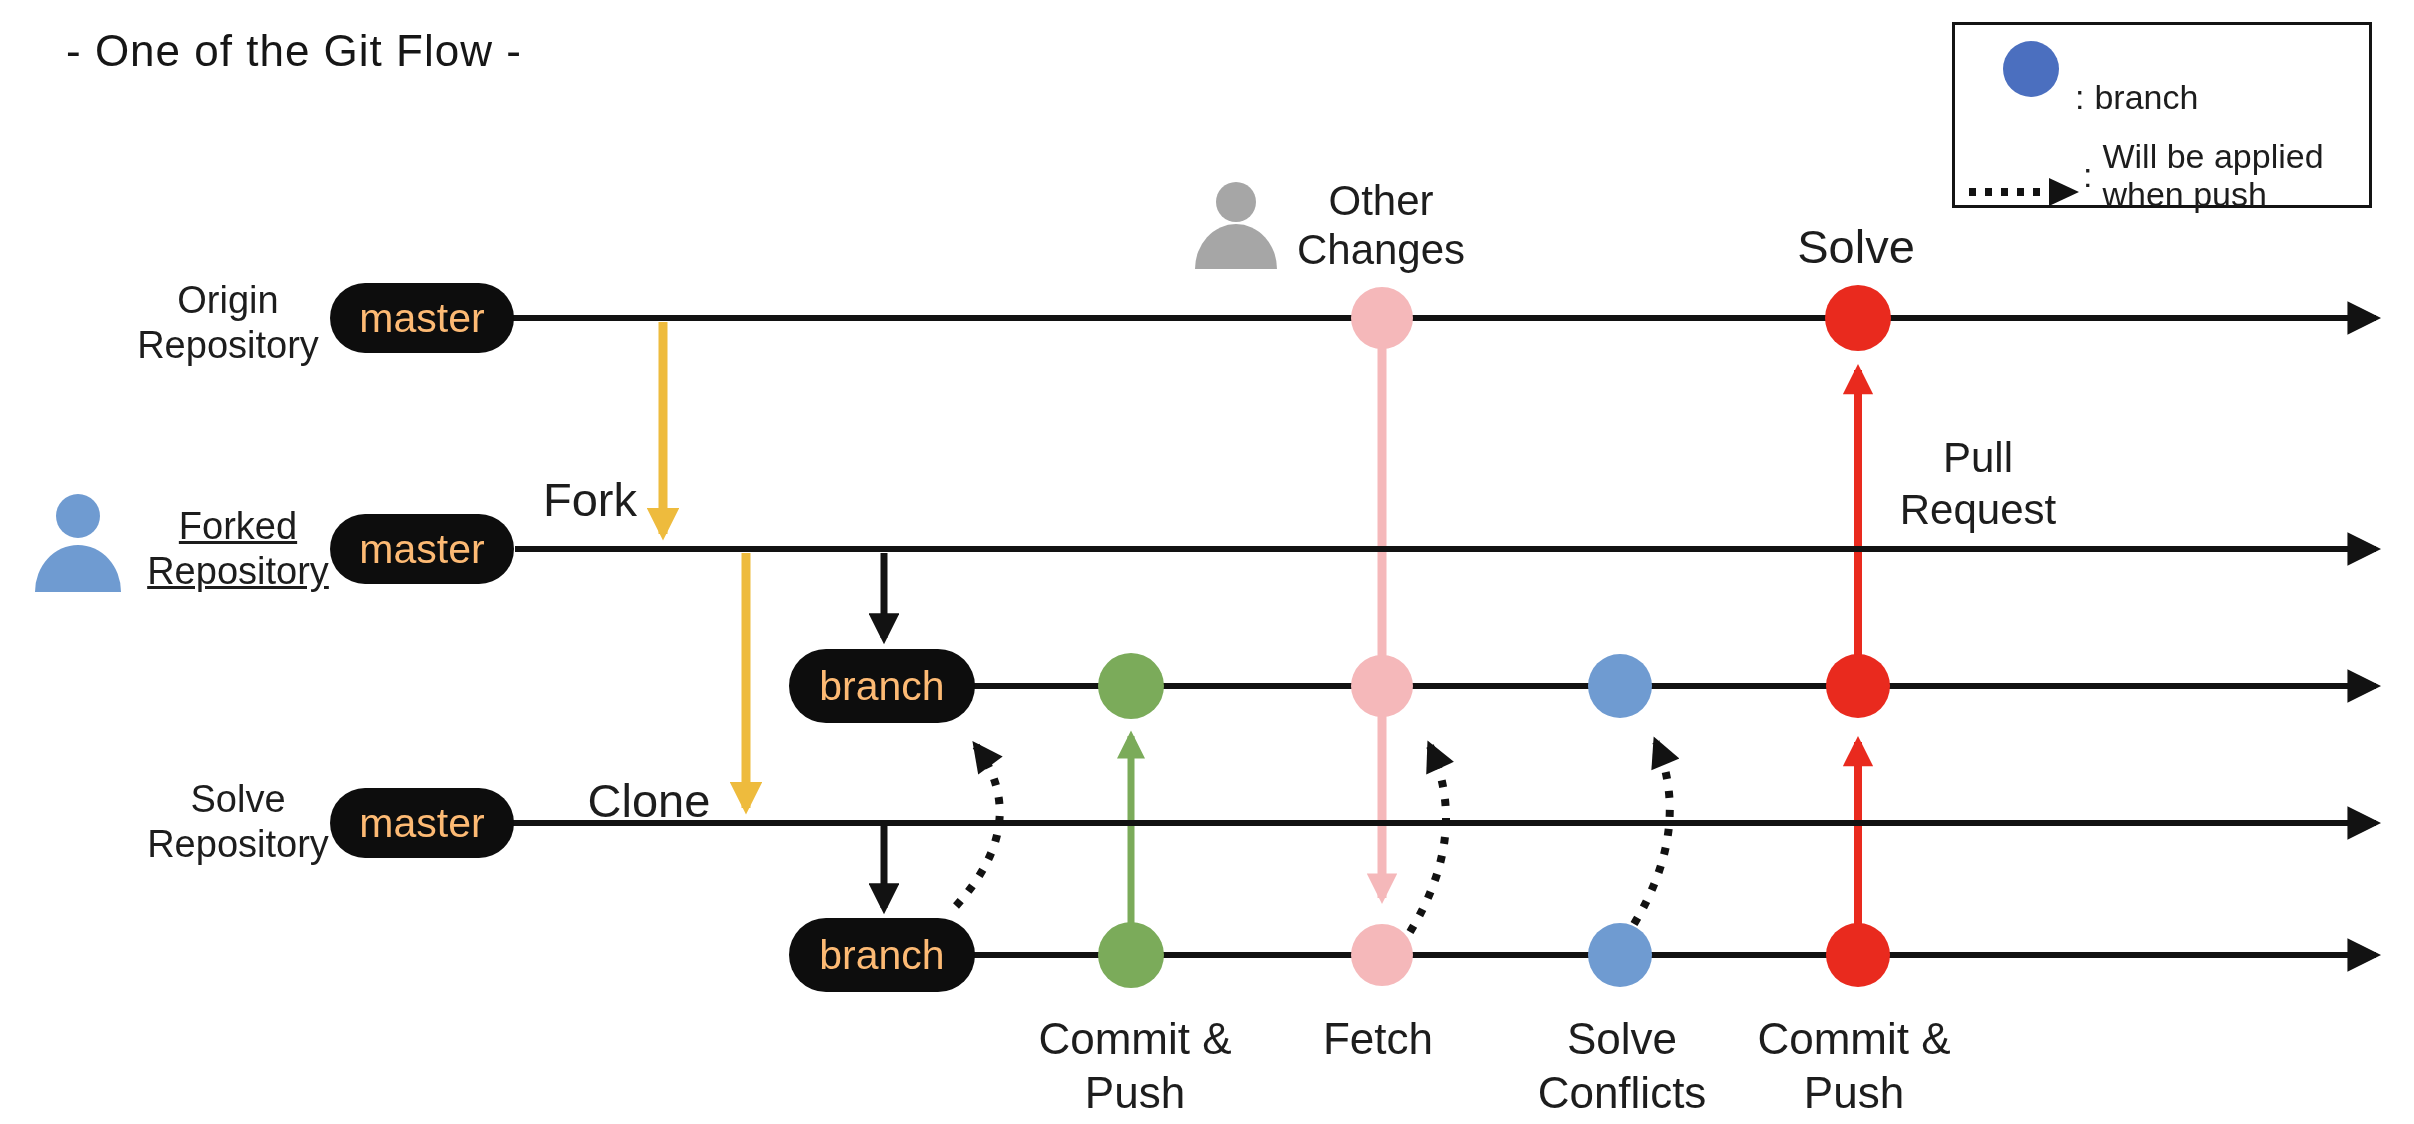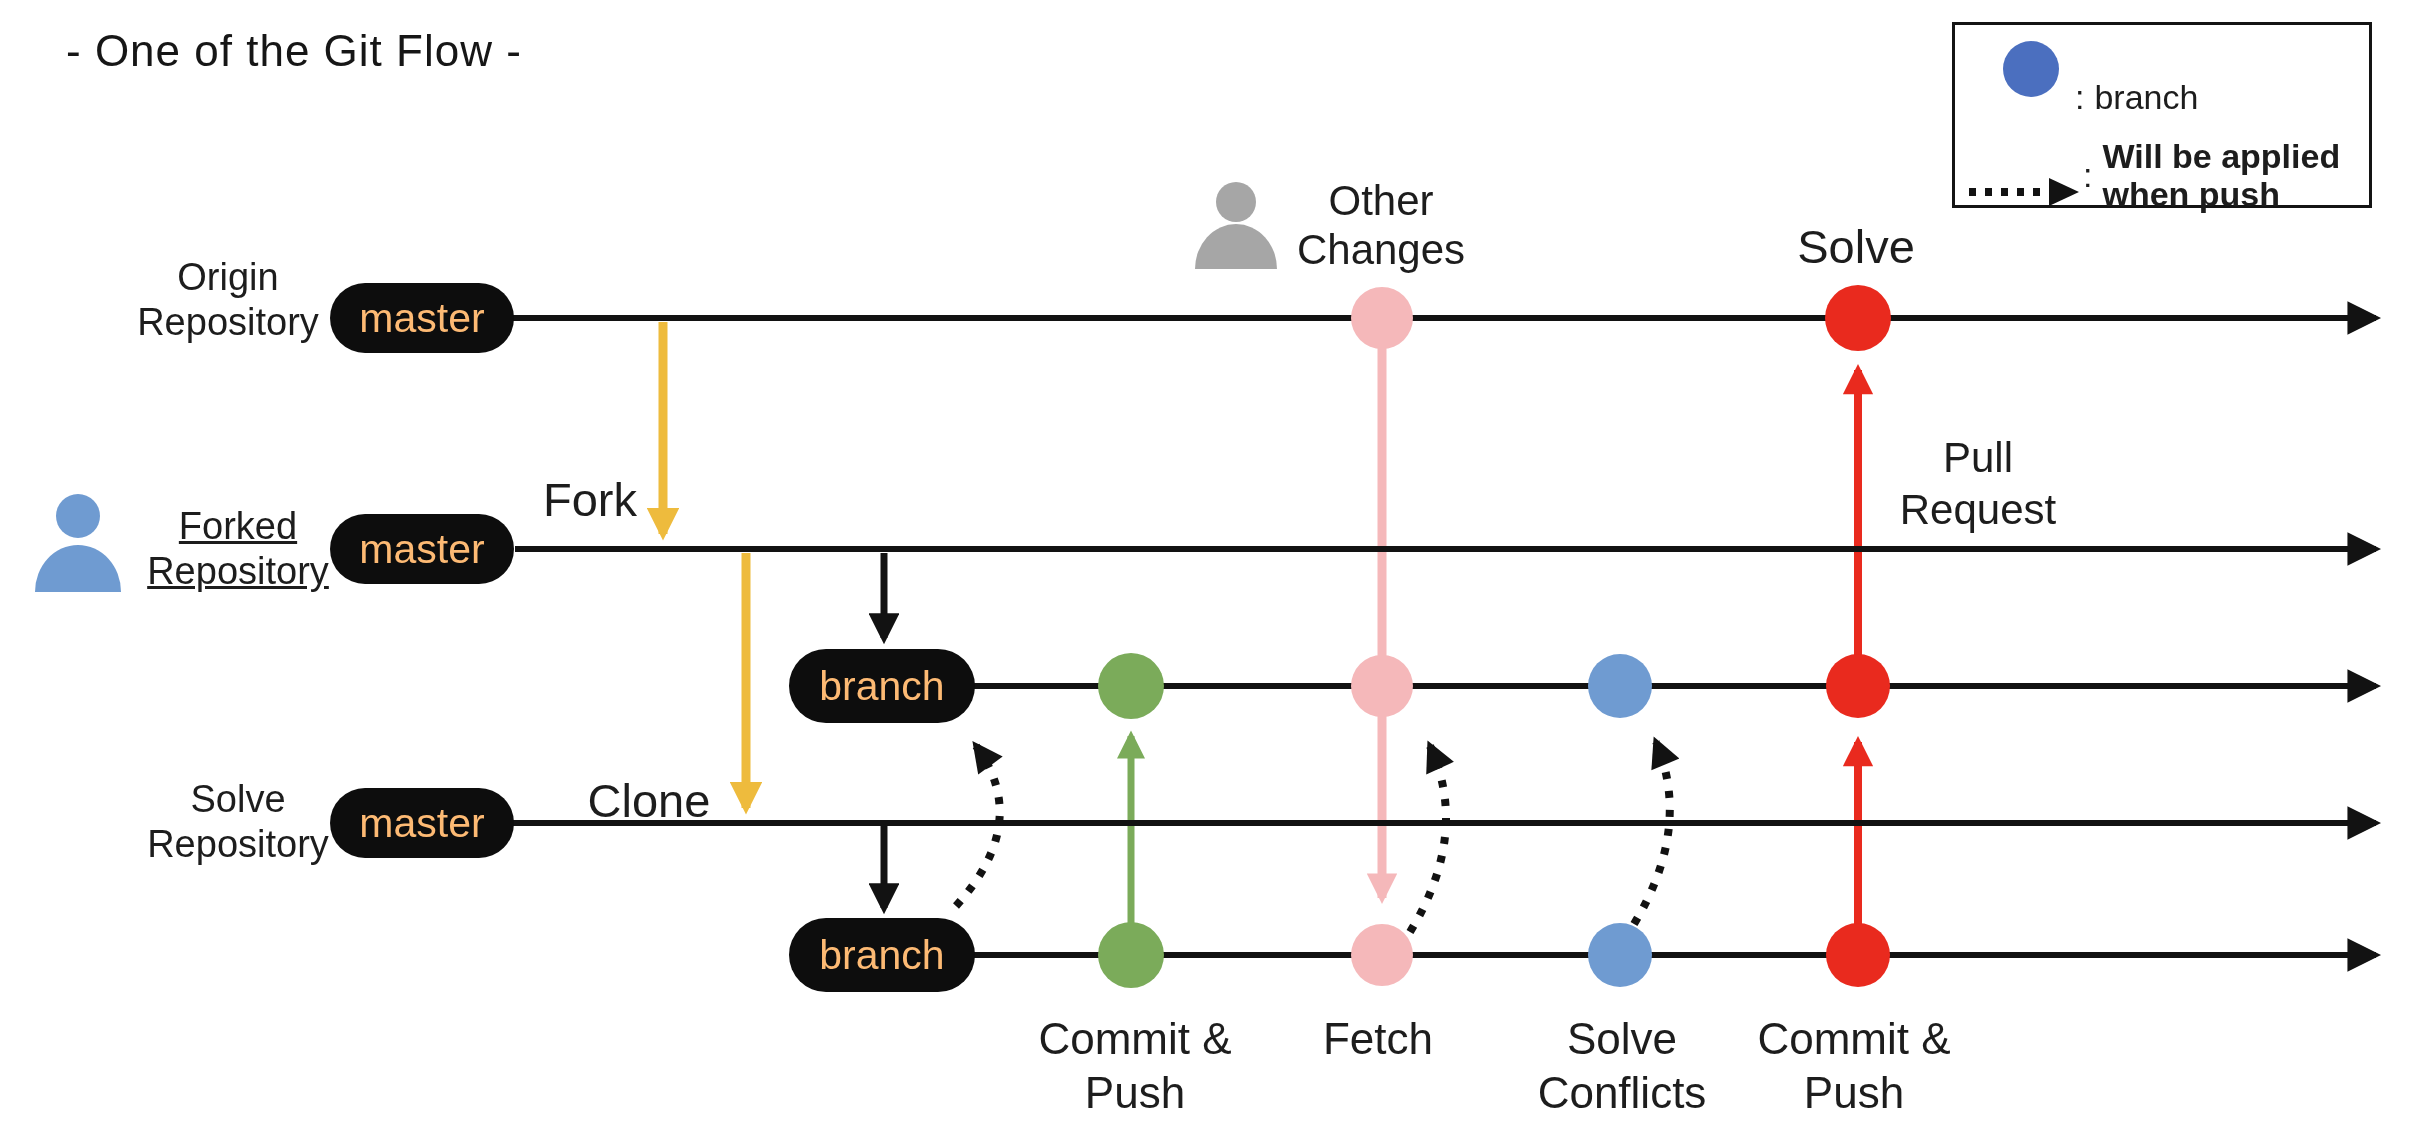--- a/index.html
+++ b/index.html
@@ -15,21 +15,21 @@
   
   .legend{
     position:absolute;left:1952px;top:22px;width:420px;height:186px;
     border:3px solid #141414;background:#ffffff;box-sizing:border-box;
   }
   .legend-dot{position:absolute;left:48px;top:16px;width:56px;height:56px;border-radius:50%;}
   .legend-item{position:absolute;display:flex;gap:10px;font-size:34px;color:#1d1d1d;}
   .legend-item.one{left:120px;top:53px;}
   .legend-item.two{left:128px;top:112px;align-items:center;}
   .legend-item .lbl{line-height:38px;}
-  .legend-item.two .lbl{width:240px;font-weight:bold;}
+  .legend-item.two .lbl{width:240px;}
   .legend-arrow{position:absolute;left:12px;top:149px;}
   
   .pill{
     position:absolute;display:flex;align-items:center;justify-content:center;
     color:#fdba74;font-size:41px;border-radius:40px;
   }
   .pill.master{width:184px;height:70px;}
   .pill.branch{width:186px;height:74px;}
   
   .rlabel{
@@ -129,21 +129,21 @@
     <svg class="legend-arrow" width="112" height="36" viewBox="0 0 112 36">
       <line x1="2" y1="18" x2="82" y2="18" stroke-width="8" stroke-dasharray="7 9" stroke="#121212"></line>
       <polygon points="82,4 112,18 82,32" fill="#121212"></polygon>
     </svg>
     <div class="legend-item two">
       <span>:</span>
       <span class="lbl">Will be applied when push</span>
     </div>
   </div>
 
-  <div class="rlabel" style="left:228px;top:300px;">
+  <div class="rlabel" style="left:228px;top:323px;">
     <span style="display:block">Origin</span>
     <span style="display:block">Repository</span>
   </div>
   <div class="rlabel" style="left:238px;top:549px;text-decoration:underline;">
     <span style="display:block">Forked</span>
     <span style="display:block">Repository</span>
   </div>
   <div class="rlabel" style="left:238px;top:822px;">
     <span style="display:block">Solve</span>
     <span style="display:block">Repository</span>

